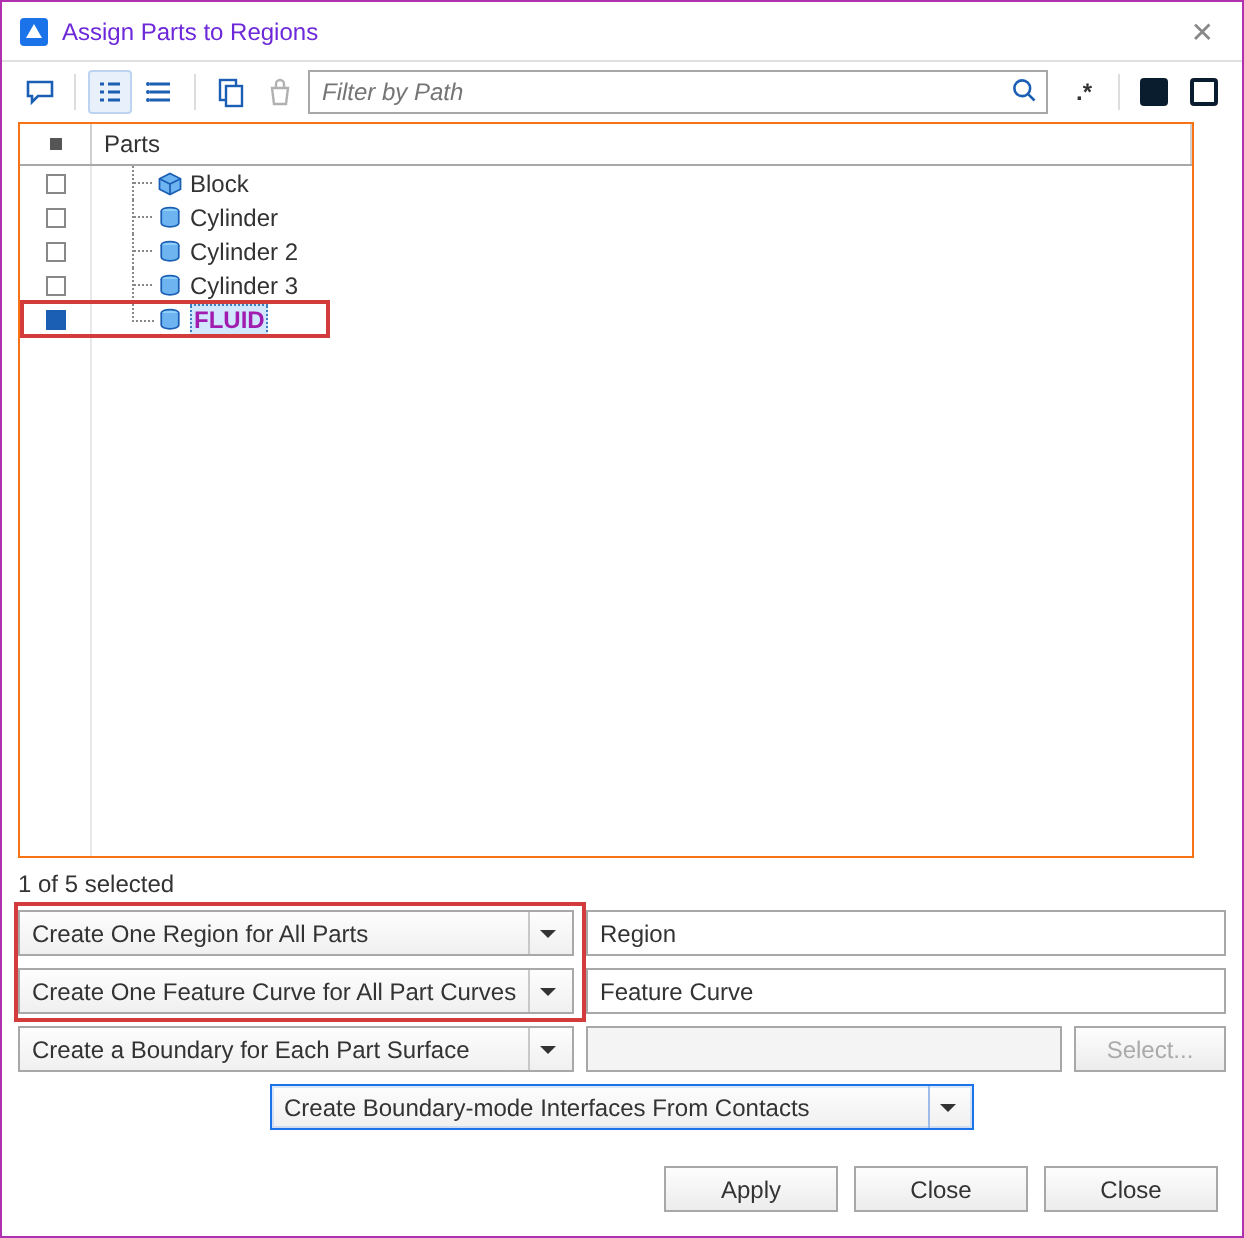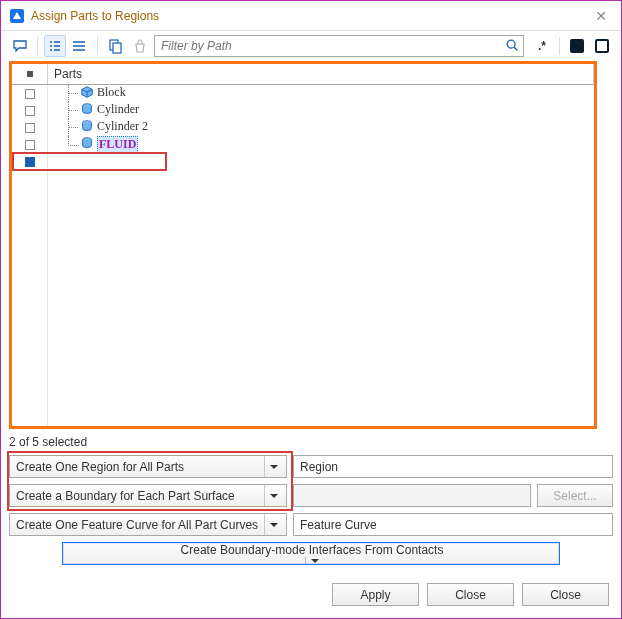--- a/index.html
+++ b/index.html
@@ -23,21 +23,21 @@
     align-items: center;
     padding: 0 8px;
     border-bottom: 1px solid #e0e0e0;
   }
   .titlebar .app-icon {
     width: 16px; height: 16px;
     margin-right: 6px;
     display: flex; align-items: center; justify-content: center;
   }
   .titlebar .title-text {
-    color: #a16207;
+    color: #6d28d9;
     flex: 1;
   }
   .titlebar .close-x {
     color: #888;
     font-size: 14px;
     padding: 2px 6px;
     cursor: pointer;
   }
   .toolbar {
     height: 30px;
@@ -84,21 +84,21 @@
   }
   .star-btn {
     font-weight: bold;
     color: #333;
   }
   .sq-btn { padding: 0; }
   .sq-inner-dark { width: 14px; height: 14px; background: #0a1d2e; border-radius: 2px; }
   .sq-inner-wire { width: 14px; height: 14px; border: 2px solid #0a1d2e; border-radius: 2px; }
   .parts-panel {
     margin: 0 24px 4px 8px;
-    border: 3px solid #f97316;
+    border: 1px solid #f97316;
     flex: 1;
     display: flex;
     flex-direction: column;
     overflow: hidden;
   }
   .parts-header {
     display: flex;
     border-bottom: 1px solid #a8a8a8;
     background: #fff;
   }
@@ -115,25 +115,24 @@
     flex: 1;
     display: flex;
     overflow: auto;
     background: #fff;
     position: relative;
   }
   .chk-col { width: 36px; border-right: 1px solid #e8e8e8; }
   .tree-col { flex: 1; position: relative; }
   .tree-row {
     display: flex;
-    align-items: flex-start;
+    align-items: center;
     height: 17px;
     padding-left: 18px;
     position: relative;
-    font-family: Liberation Serif, serif;
   }
   .tree-row .twig {
     width: 14px; height: 17px;
     position: relative;
   }
   .tree-row .twig::before {
     content: "";
     position: absolute;
     border-left: 1px dotted #888;
     border-bottom: 1px dotted #888;
@@ -364,78 +363,86 @@
         </div>
         <div class="tree-row">
           <span class="twig cont mid"></span>
           <svg class="part-icon" viewBox="0 0 16 16">
               <ellipse cx="8" cy="4" rx="5" ry="2" fill="#8ed0f8" stroke="#1a5fb4"></ellipse>
               <path d="M3 4v7a5 2 0 0010 0V4" fill="#6db4f0" stroke="#1a5fb4"></path>
             </svg>
           <span class="part-label">Cylinder 2</span>
         </div>
         <div class="tree-row">
+          <span class="twig cont mid"></span>
+          <svg class="part-icon" viewBox="0 0 16 16">
+              <ellipse cx="8" cy="4" rx="5" ry="2" fill="#8ed0f8" stroke="#1a5fb4"></ellipse>
+              <path d="M3 4v7a5 2 0 0010 0V4" fill="#6db4f0" stroke="#1a5fb4"></path>
+            </svg>
+          <span class="part-label">Cylinder 3</span>
+        </div>
+        <div class="tree-row">
           <span class="twig"></span>
           <svg class="part-icon" viewBox="0 0 16 16">
               <ellipse cx="8" cy="4" rx="5" ry="2" fill="#8ed0f8" stroke="#1a5fb4"></ellipse>
               <path d="M3 4v7a5 2 0 0010 0V4" fill="#6db4f0" stroke="#1a5fb4"></path>
             </svg>
           <span class="part-label selected">FLUID</span>
         </div>
         <div class="highlight-red" style="left:-36px; top:67px; width:155px; height:19px;"></div>
       </div>
     </div>
   </div>
 
-  <div class="status-row">2 of 5 selected</div>
+  <div class="status-row">1 of 5 selected</div>
 
   <div class="options-area">
     <div class="highlight-red" style="left:6px; top:-4px; width:286px; height:60px;"></div>
 
     <div class="opt-row">
       <div class="dropdown" style="width:278px;">
         <span class="dd-label">Create One Region for All Parts</span>
         <span class="dd-arrow-wrap">
             <span class="dd-arrow"></span>
           </span>
       </div>
       <div class="txtfield" style="flex:1;">
         <span>Region</span>
       </div>
     </div>
 
     <div class="opt-row">
       <div class="dropdown" style="width:278px;">
+        <span class="dd-label">Create One Feature Curve for All Part Curves</span>
+        <span class="dd-arrow-wrap">
+            <span class="dd-arrow"></span>
+          </span>
+      </div>
+      <div class="txtfield" style="flex:1;">
+        <span>Feature Curve</span>
+      </div>
+    </div>
+
+    <div class="opt-row">
+      <div class="dropdown" style="width:278px;">
         <span class="dd-label">Create a Boundary for Each Part Surface</span>
         <span class="dd-arrow-wrap">
             <span class="dd-arrow"></span>
           </span>
       </div>
       <div class="txtfield disabled" style="flex:1;">
         <span></span>
       </div>
       <div class="btn disabled" style="width:76px;">
         <span>Select...</span>
       </div>
     </div>
 
-    <div class="opt-row">
-      <div class="dropdown" style="width:278px;">
-        <span class="dd-label">Create One Feature Curve for All Part Curves</span>
-        <span class="dd-arrow-wrap">
-            <span class="dd-arrow"></span>
-          </span>
-      </div>
-      <div class="txtfield" style="flex:1;">
-        <span>Feature Curve</span>
-      </div>
-    </div>
-
     <div class="opt-row" style="justify-content:center; margin-top:4px;">
-      <div class="dd-wide" style="width:498px;flex-direction:column;">
+      <div class="dd-wide" style="width:352px;">
         <span class="dd-label">Create Boundary-mode Interfaces From Contacts</span>
         <span class="dd-arrow-wrap">
             <span class="dd-arrow"></span>
           </span>
       </div>
     </div>
   </div>
 
   <div class="bottom-buttons">
     <div class="btn">

